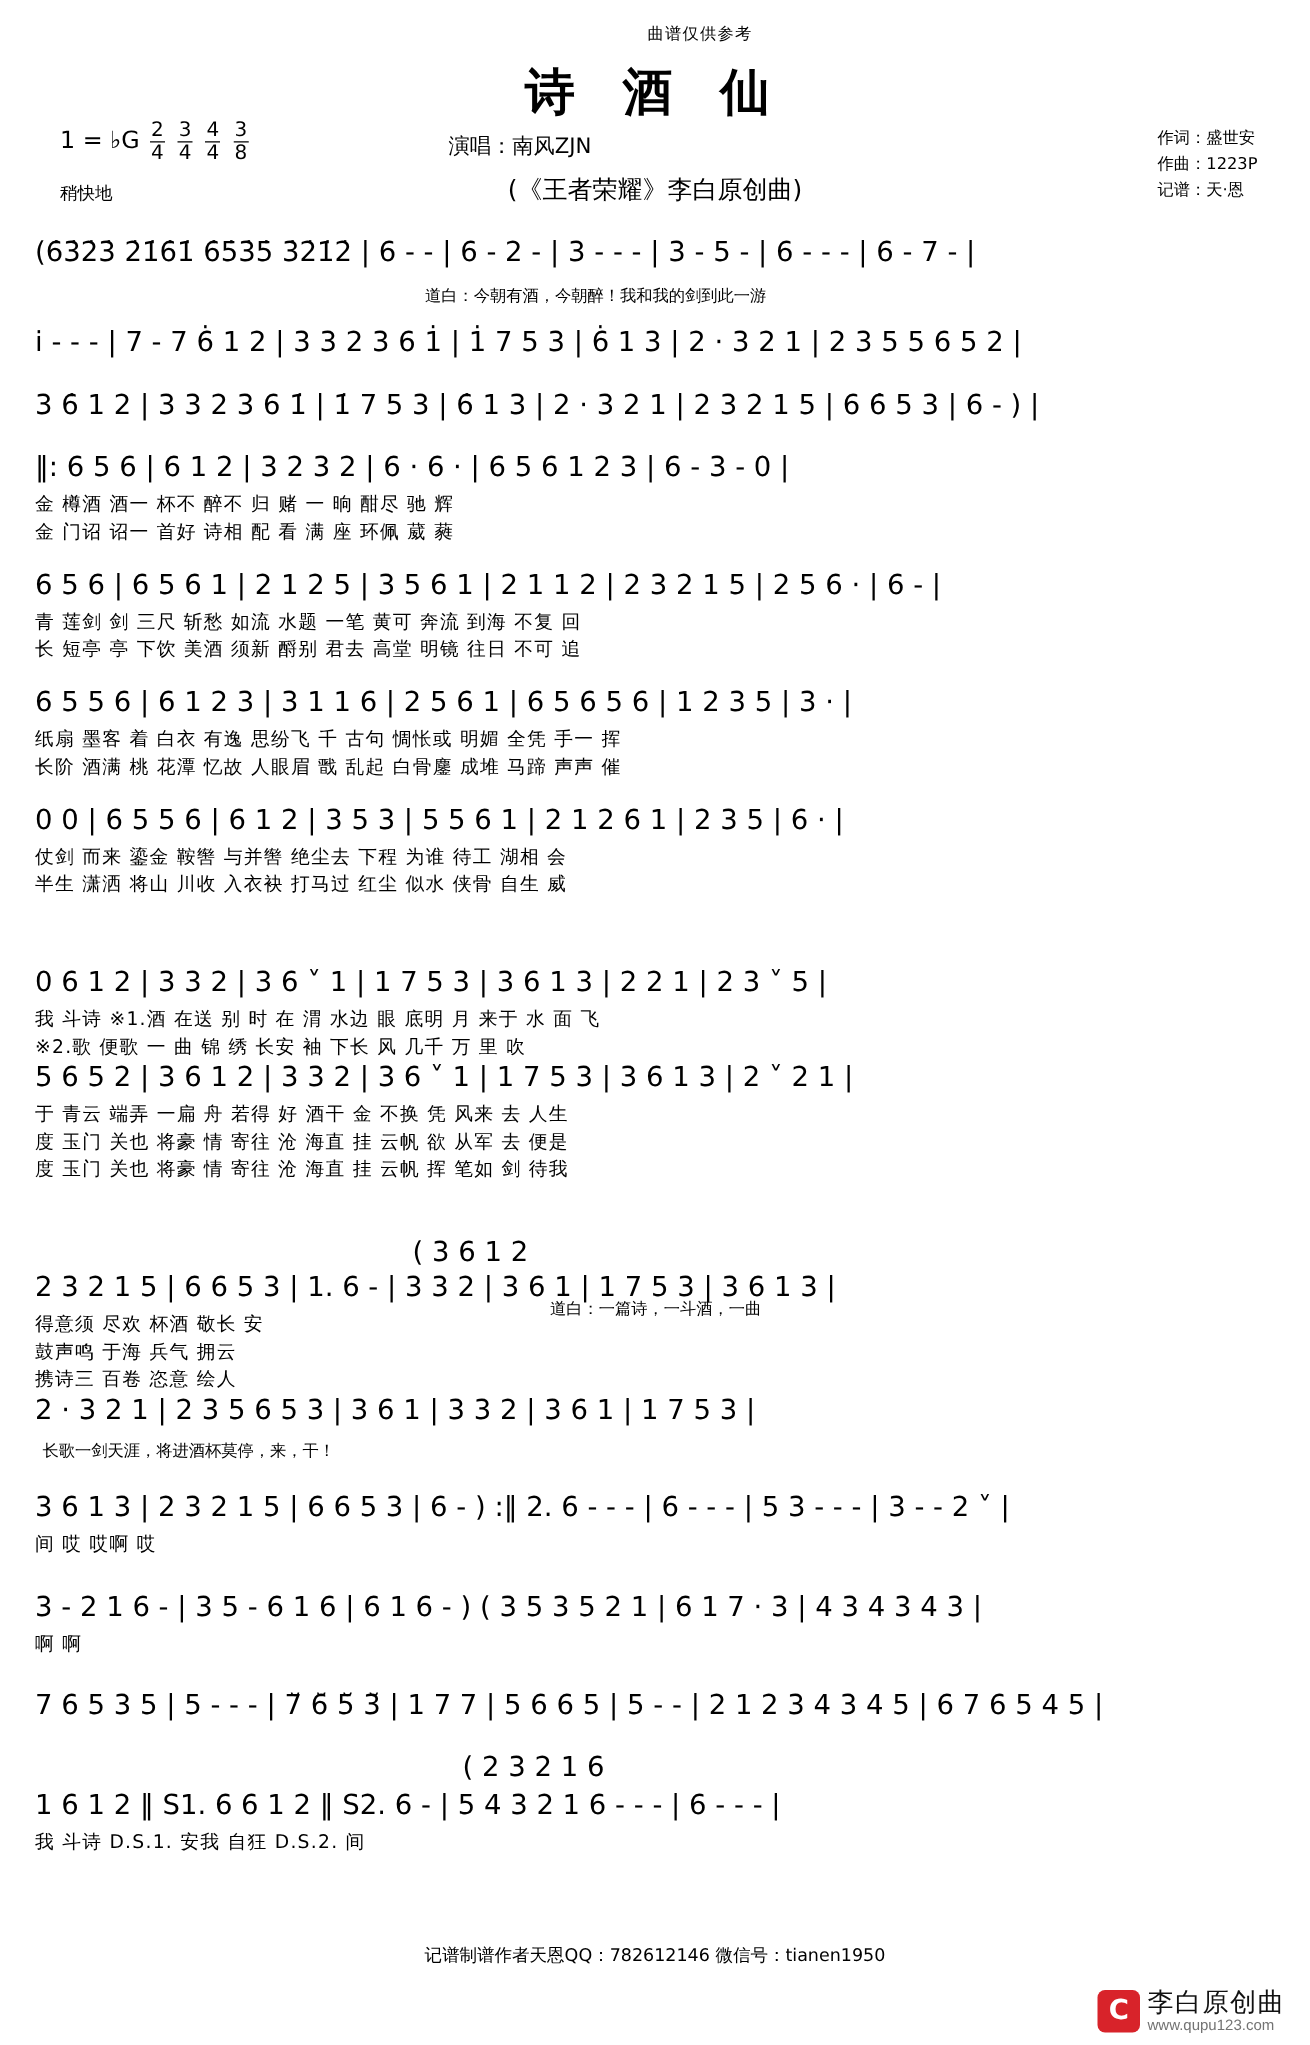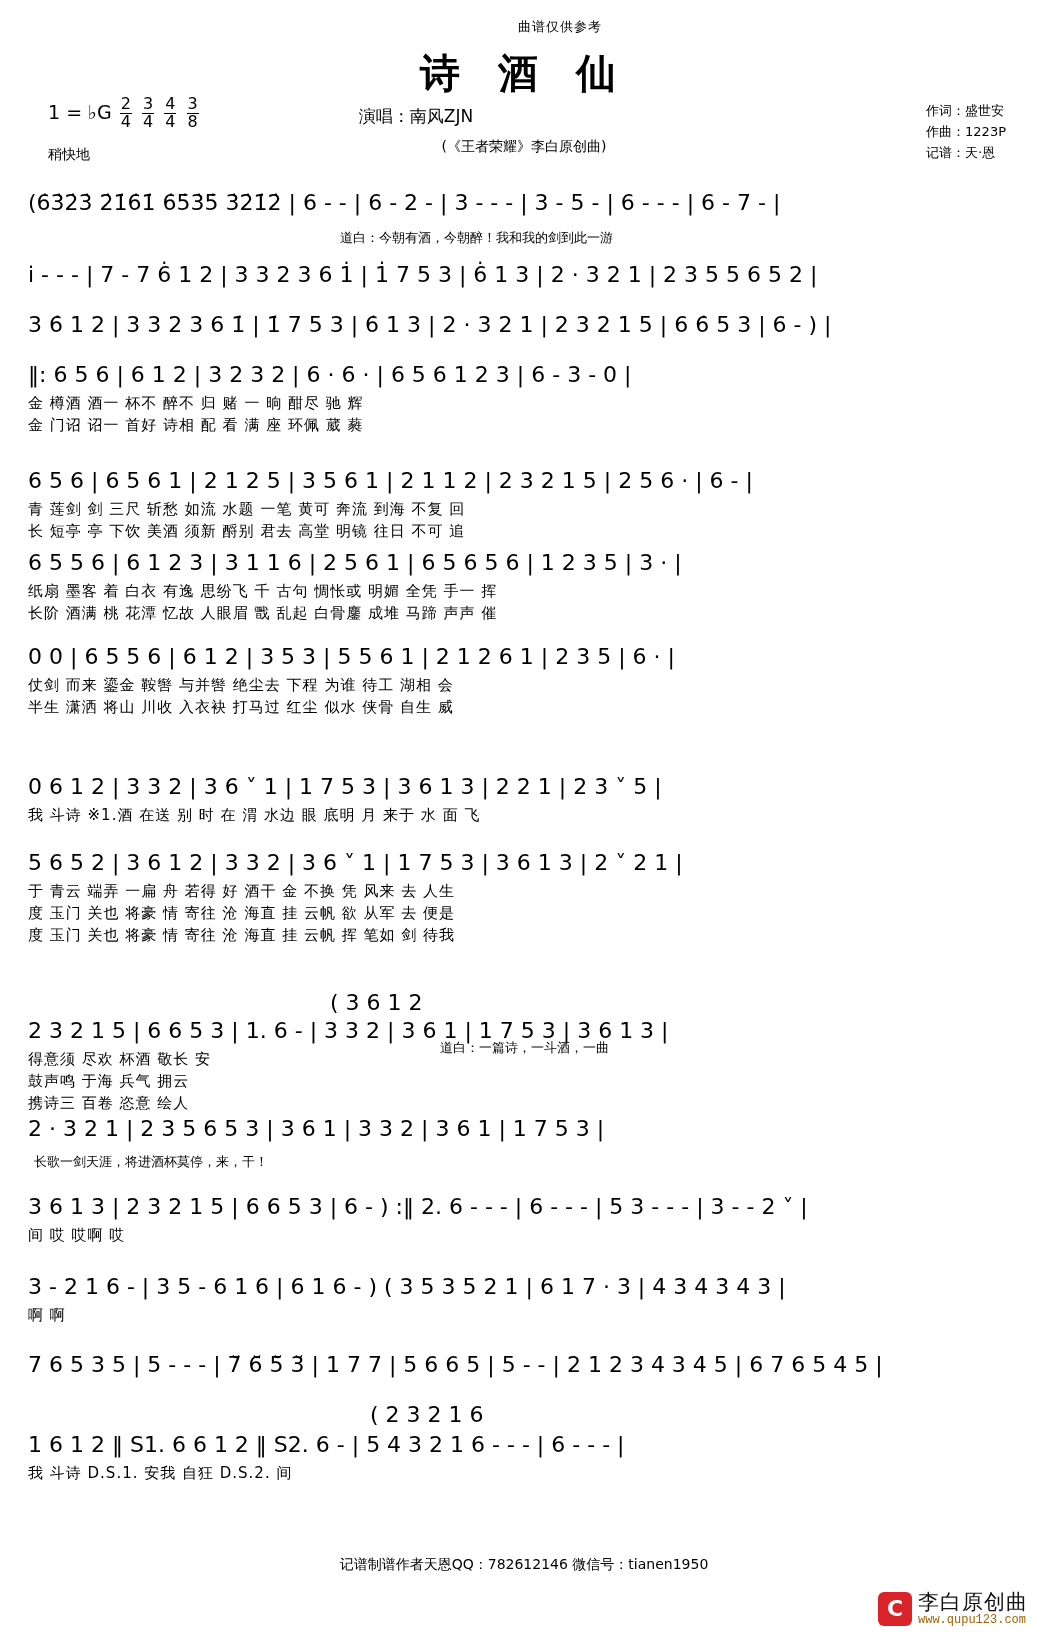--- a/index.html
+++ b/index.html
@@ -23,21 +23,21 @@
     position:absolute;top:46px;left:0;width:1048px;
     text-align:center;font-size:40px;font-weight:bold;letter-spacing:12px;
     font-family:"DejaVu Sans", sans-serif;
   }
   .singer{
     position:absolute;top:105px;left:0;width:832px;text-align:center;
     font-size:17px;font-family:"DejaVu Sans", sans-serif;
   }
   .subtitle{
     position:absolute;top:138px;left:0;width:1048px;text-align:center;
-    font-size:14px;font-family:"DejaVu Sans", sans-serif;
+    font-size:20px;font-family:"DejaVu Sans", sans-serif;
   }
   .credits{
     position:absolute;top:100px;right:42px;text-align:left;
     font-size:13px;line-height:21px;font-family:"DejaVu Sans", sans-serif;
   }
   .keysig{
     position:absolute;top:96px;left:48px;
     font-size:19px;font-family:"DejaVu Sans", sans-serif;
   }
   .keysig .frac{display:inline-block;vertical-align:middle;text-align:center;line-height:1.05;font-size:16px;margin:0 2px;}
@@ -71,21 +71,21 @@
   .wm{
     position:absolute;bottom:8px;right:20px;
     display:flex;align-items:center;gap:6px;
   }
   .wm-logo{
     width:34px;height:34px;border-radius:6px;background:#d8232a;
     color:#fff;font-size:22px;font-weight:bold;text-align:center;line-height:34px;
     font-family:"DejaVu Sans", sans-serif;
   }
   .wm-cn{font-size:21px;color:#111;font-family:"DejaVu Sans", sans-serif;letter-spacing:1px;}
-  .wm-url{font-size:12px;color:#a16207;font-family:Liberation Mono, monospace;}
+  .wm-url{font-size:12px;color:#737373;font-family:Liberation Sans, sans-serif;}
   .wm-txt{display:flex;flex-direction:column;line-height:1.15;}
 </style>
 </head>
 <body>
 
 <div class="page">
 
   <div class="topnote">曲谱仅供参考</div>
   <div class="title">诗 酒 仙</div>
   <div class="singer">演唱：南风ZJN</div>
@@ -119,41 +119,42 @@
   <div class="row" style="top:308px;">
       <div class="notes">3 6̇  1 2  |  3  3 2 3 6 1̇  |  1̇ 7 5 3  |  6̇ 1 3  |  2 · 3  2 1  |  2 3 2  1 5  |  6 6̇ 5 3  |  6 - ) |</div>
     </div>
 
   <div class="row" style="top:358px;">
     <div class="notes">‖: 6  5 6  |  6 1 2  |  3 2   3 2  |  6 ·   6 ·  |  6 5 6   1 2 3  |  6 - 3 - 0 |</div>
     <div class="lyr">金  樽酒      酒一    杯不  醉不      归          赌    一 晌    酣尽  驰    辉</div>
     <div class="lyr">金  门诏      诏一    首好  诗相      配          看    满 座    环佩  葳    蕤</div>
   </div>
 
-  <div class="row" style="top:452px;margin-top:12px;">
+  <div class="row" style="top:452px;">
     <div class="notes">6  5 6  |  6 5  6 1  |  2 1  2 5  |  3 5   6 1  |  2 1   1 2  |  2 3 2   1 5  |  2 5  6 ·  |  6 - |</div>
     <div class="lyr">青  莲剑      剑 三尺    斩愁  如流    水题  一笔    黄可  奔流    到海  不复      回</div>
     <div class="lyr">长  短亭      亭 下饮    美酒  须新    酹别  君去    高堂  明镜    往日  不可      追</div>
   </div>
 
   <div class="row" style="top:546px;">
     <div class="notes">6 5   5 6  |  6 1   2 3  |  3 1 1 6  |  2 5 6 1  |  6 5 6   5 6  |  1 2  3 5  |  3 · |</div>
     <div class="lyr">纸扇  墨客      着 白衣    有逸  思纷飞    千 古句    惆怅或 明媚    全凭 手一      挥</div>
     <div class="lyr">长阶  酒满      桃 花潭    忆故  人眼眉    戬 乱起    白骨鏖 成堆    马蹄 声声      催</div>
   </div>
 
   <div class="row" style="top:640px;">
     <div class="notes">0  0  |  6 5   5 6  |  6 1 2  |  3 5 3  |  5 5 6 1  |  2 1 2   6 1  |  2 3 5  |  6 · |</div>
     <div class="lyr">        仗剑  而来    鎏金    鞍辔  与并辔    绝尘去    下程    为谁  待工  湖相      会</div>
     <div class="lyr">        半生  潇洒    将山    川收  入衣袂    打马过    红尘    似水    侠骨  自生      威</div>
   </div>
 
   <div class="row" style="top:770px;">
     <div class="notes">0 6   1 2  |  3   3 2  |  3 6 ˅ 1  |  1 7   5 3  |  3 6   1 3  |  2   2 1  |  2 3 ˅ 5 |</div>
     <div class="lyr">我 斗诗   ※1.酒 在送    别 时 在    渭 水边    眼 底明    月 来于    水 面 飞</div>
+    <div class="lyr">        ※2.歌 便歌    一 曲 锦    绣 长安    袖 下长    风 几千    万 里 吹</div>
   </div>
 
   <div class="row" style="top:846px;">
     <div class="notes">5 6   5 2  |  3 6   1 2  |  3   3 2  |  3 6 ˅ 1  |  1 7   5 3  |  3 6   1 3  |  2 ˅ 2 1 |</div>
     <div class="lyr">于 青云    端弄  一扁    舟 若得    好 酒干    金 不换    凭 风来    去 人生</div>
     <div class="lyr">度 玉门    关也  将豪    情 寄往    沧 海直    挂 云帆    欲 从军    去 便是</div>
     <div class="lyr">度 玉门    关也  将豪    情 寄往    沧 海直    挂 云帆    挥 笔如    剑 待我</div>
   </div>
 
   <div class="row" style="top:986px;left:330px;">

